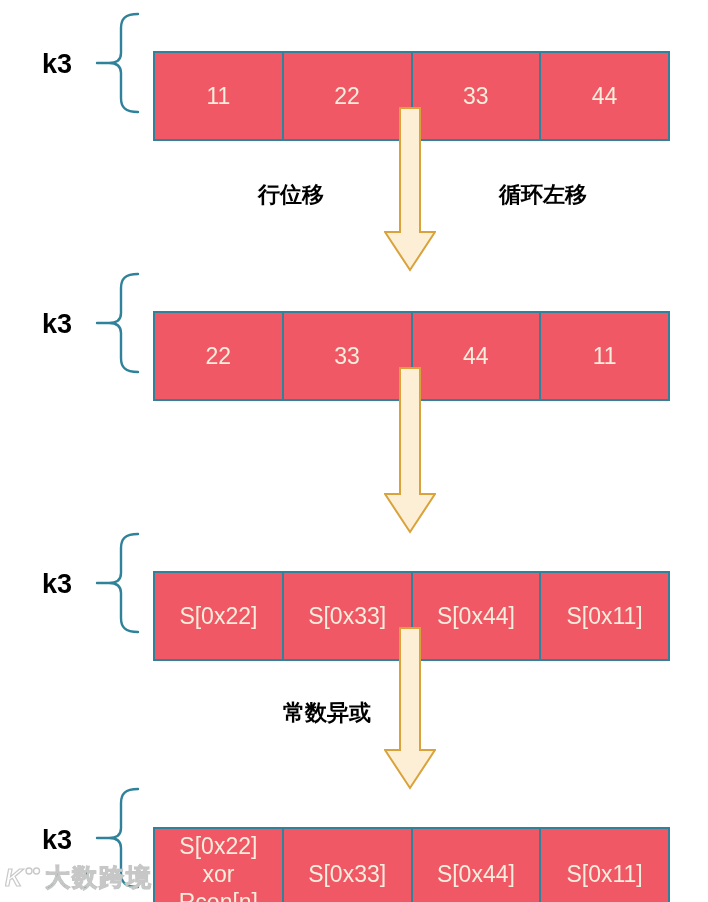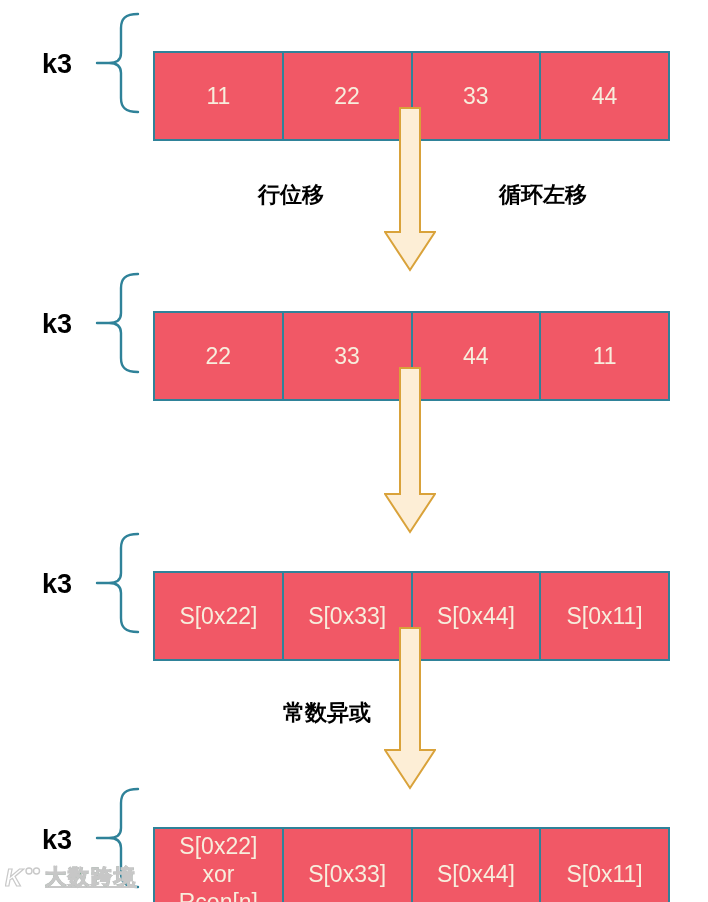--- a/index.html
+++ b/index.html
@@ -58,25 +58,24 @@
   .s1r{left:478px;top:180px}
   .s2l{left:263px;top:443px}
   .s3l{left:262px;top:698px}
 
   
   .watermark{
     position:absolute;left:5px;top:860px;height:34px;
     display:flex;align-items:center;gap:4px;
   }
   .wm-text{
-    font-size:21px;font-weight:bold;letter-spacing:2px;
+    font-size:25px;font-weight:bold;letter-spacing:2px;
     color:#15803d;
     -webkit-text-stroke:1px #c7c7c7;
     text-shadow:0 0 1px #cccccc;
-    text-decoration:underline;
   }
 </style>
 </head>
 <body>
 
 <div class="stage">
 
   <div class="k-label k1">k3</div>
   <svg class="brace b1" viewBox="0 0 58 104">
     <path d="M 3 52 L 15 52 M 44 3 C 31 3 27 8 27 17 L 27 42 C 27 49 23 52 15 52 C 23 52 27 55 27 62 L 27 87 C 27 96 31 101 44 101" fill="none" stroke="#2f8299" stroke-width="2.4" stroke-linecap="round"></path>

